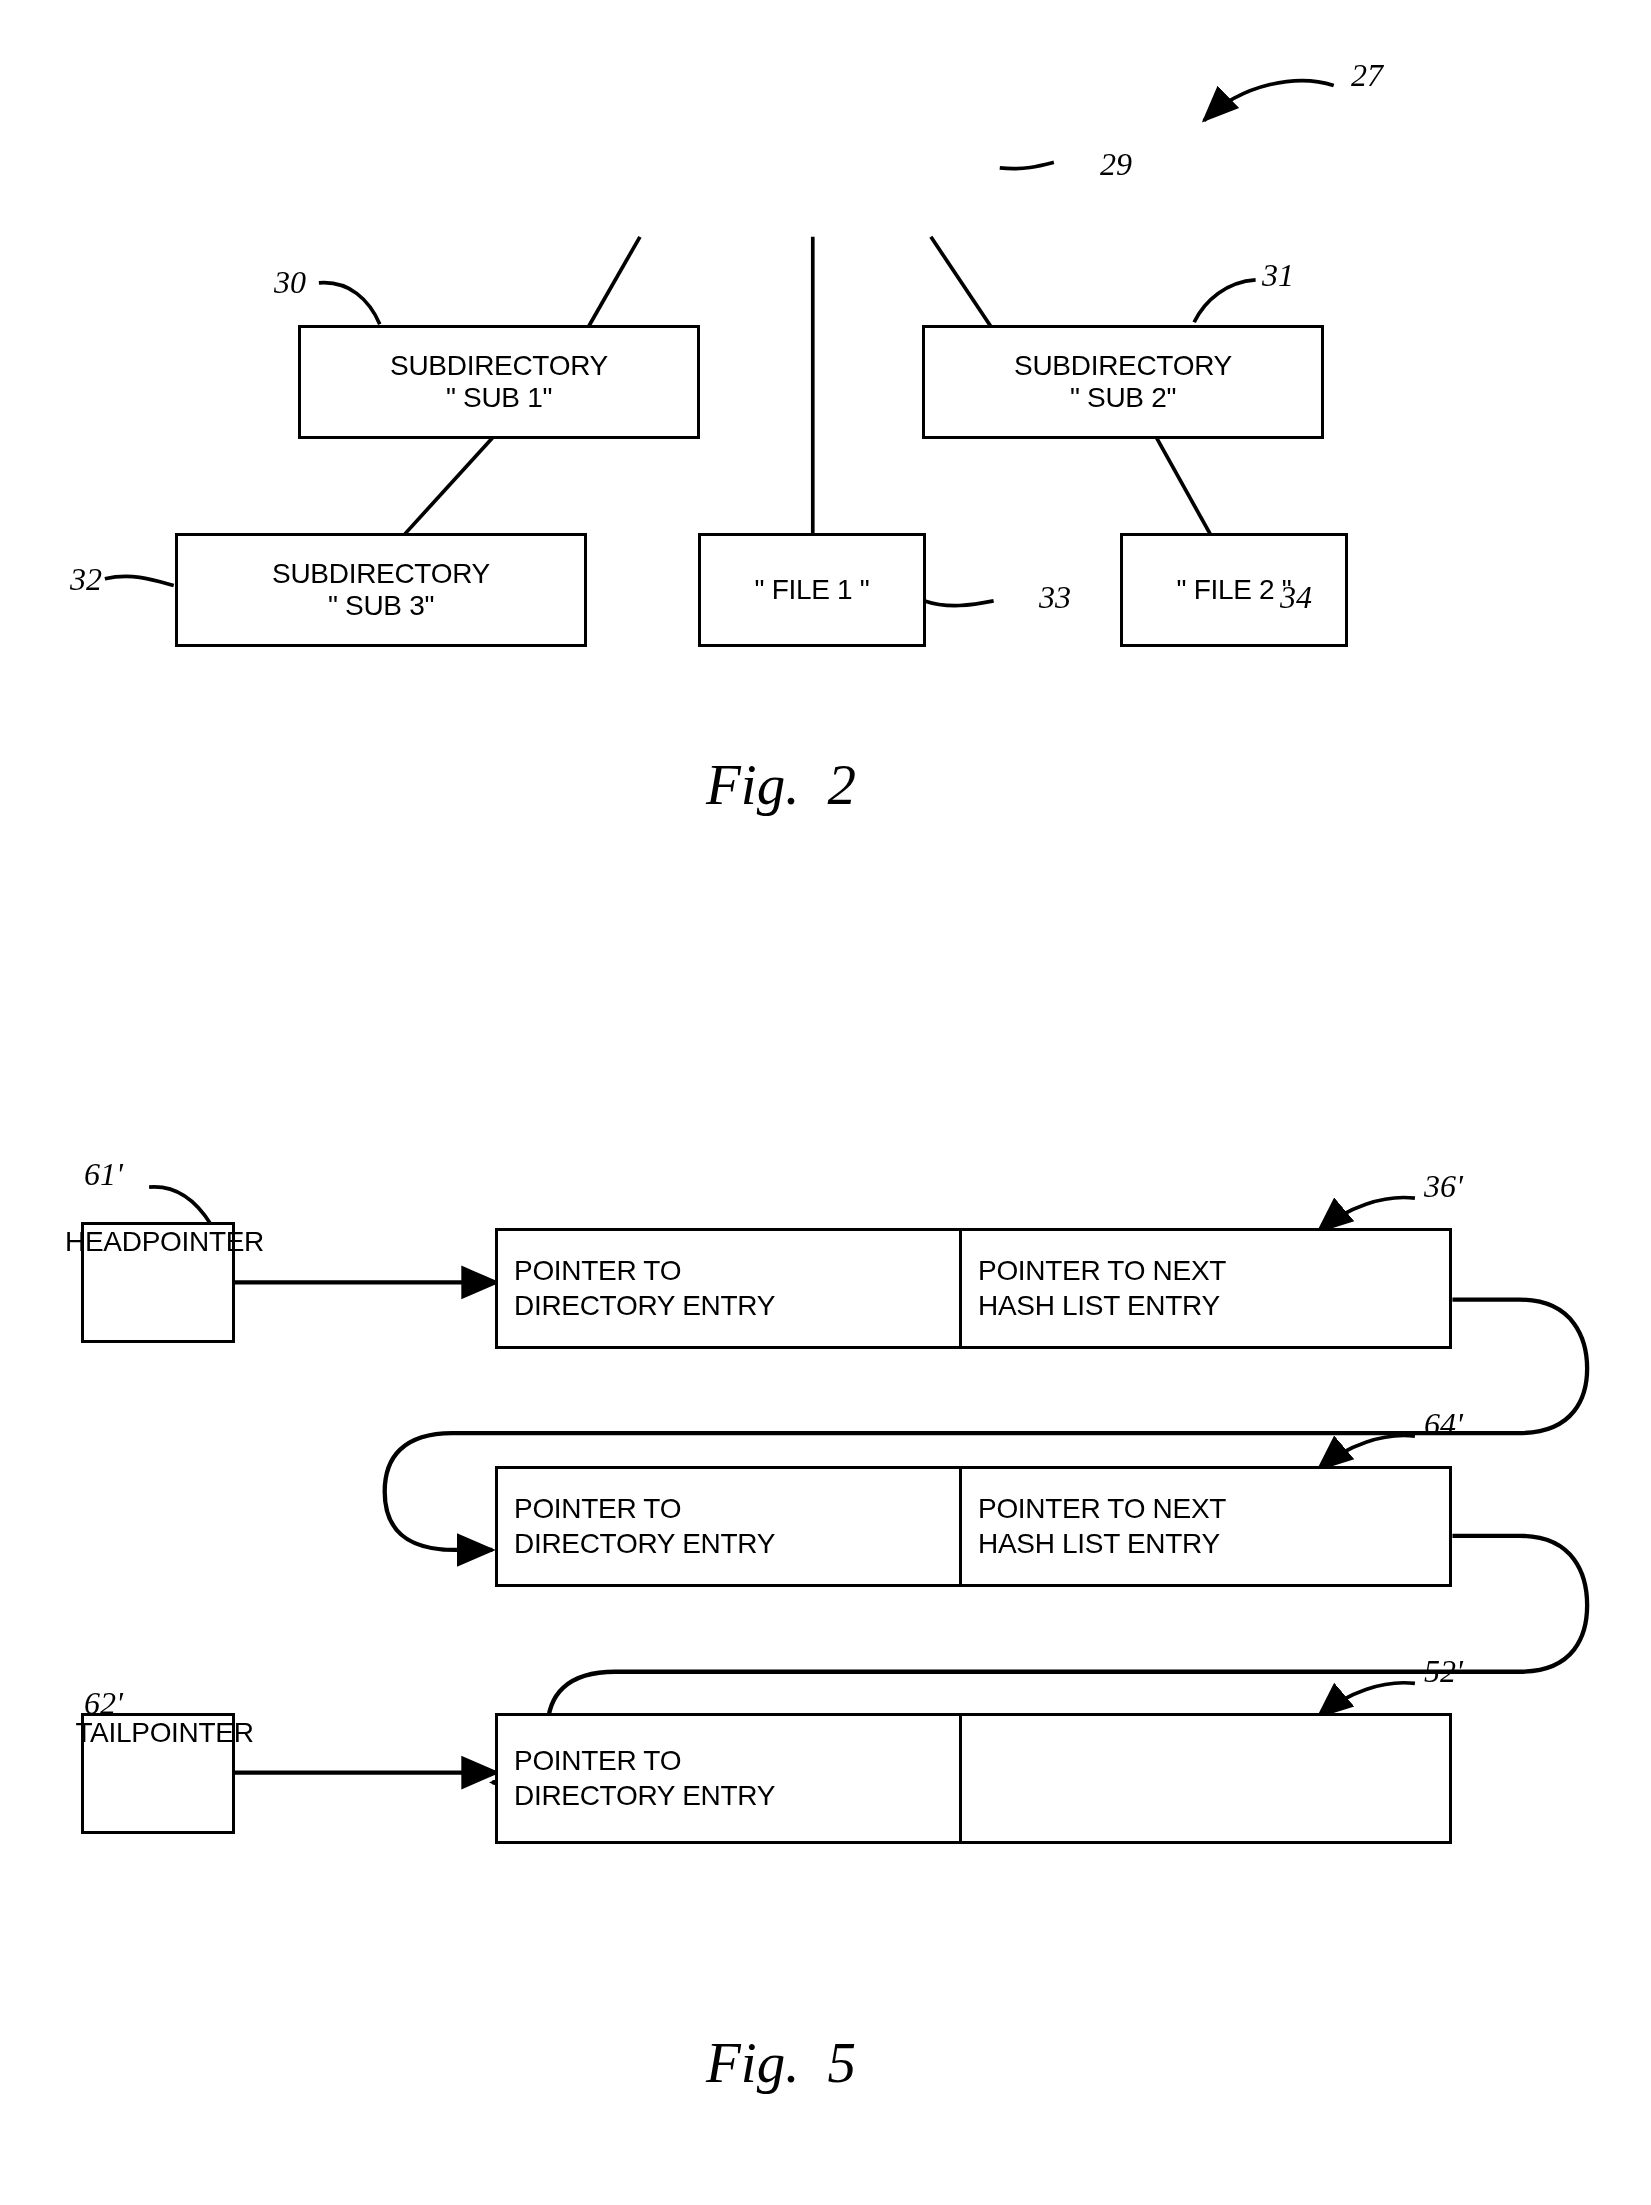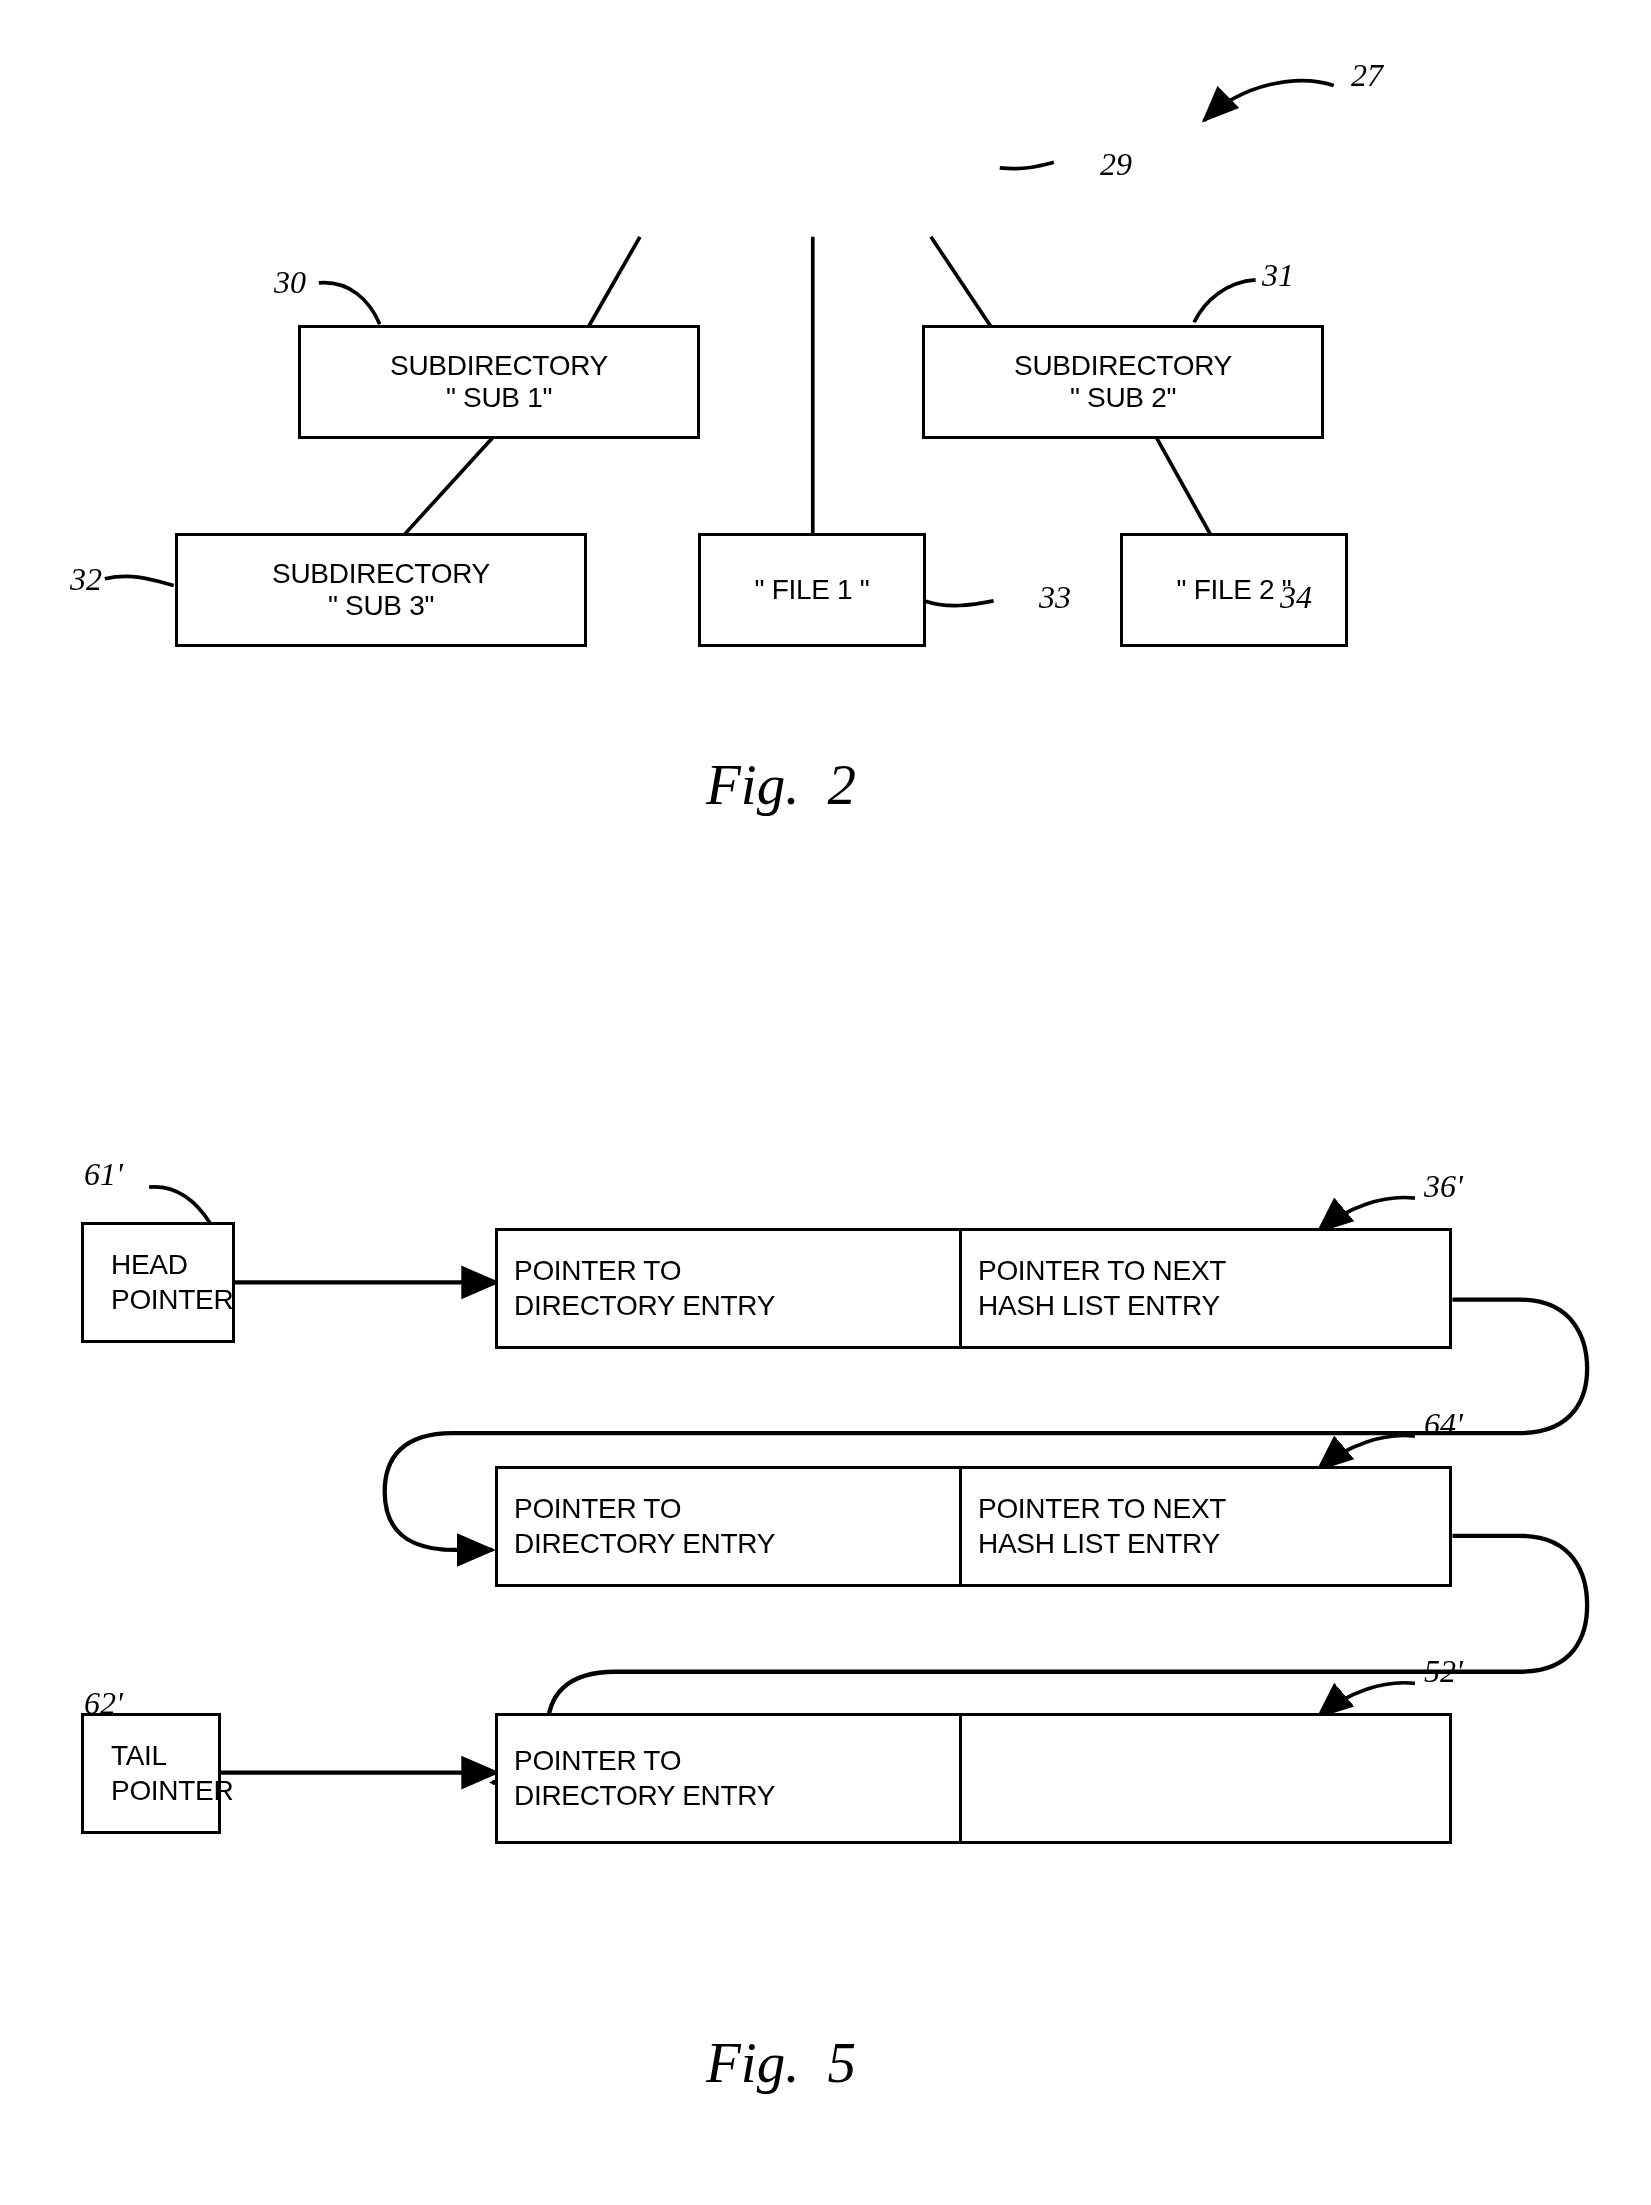--- a/index.html
+++ b/index.html
@@ -71,23 +71,23 @@
   .cell.divider { border-left: 3.1px solid #000; }
   .cell .ln { display: block; white-space: nowrap; }
   .cell.null-cell { padding: 0; position: relative; }
 
   .pointer-box {
     position: absolute;
     box-sizing: border-box;
     border: 3.1px solid #000;
     background: #fff;
     display: flex;
-    flex-direction: column;
+    flex-direction: row;
     justify-content: center;
-    padding-left: 27px;
+    padding-left: 13px;
     font-size: 28px;
     line-height: 1.22;
     letter-spacing: -0.3px;
   }
   .pointer-box .ln { display: block; white-space: nowrap; }
 
   
   .ref {
     position: absolute;
     font-family: "Liberation Serif", "DejaVu Serif", serif;
@@ -234,21 +234,21 @@
   </div>
 
   <div class="pointer-box" style="left:81px; top:1222px; width:57px; height:0px;"></div>
 
   <div class="pointer-box" style="left:81px; top:1222px; width:154px; height:121px;">
     <span class="ln">HEAD</span>
     <span class="ln">POINTER</span>
   </div>
   <div class="ref" style="left:84px; top:1156px;">61'</div>
 
-  <div class="pointer-box" style="left:81px; top:1713px; width:140px; height:121px;">
+  <div class="pointer-box" style="left:81px; top:1713px; width:154px; height:121px;">
     <span class="ln">TAIL</span>
     <span class="ln">POINTER</span>
   </div>
   <div class="ref" style="left:84px; top:1685px;">62'</div>
 
   <div class="entry" style="left:495px; top:1228px; width:957px; height:121px;">
     <div class="cell" style="width:461px;">
       <span class="ln">POINTER TO</span>
       <span class="ln">DIRECTORY ENTRY</span>
     </div>

